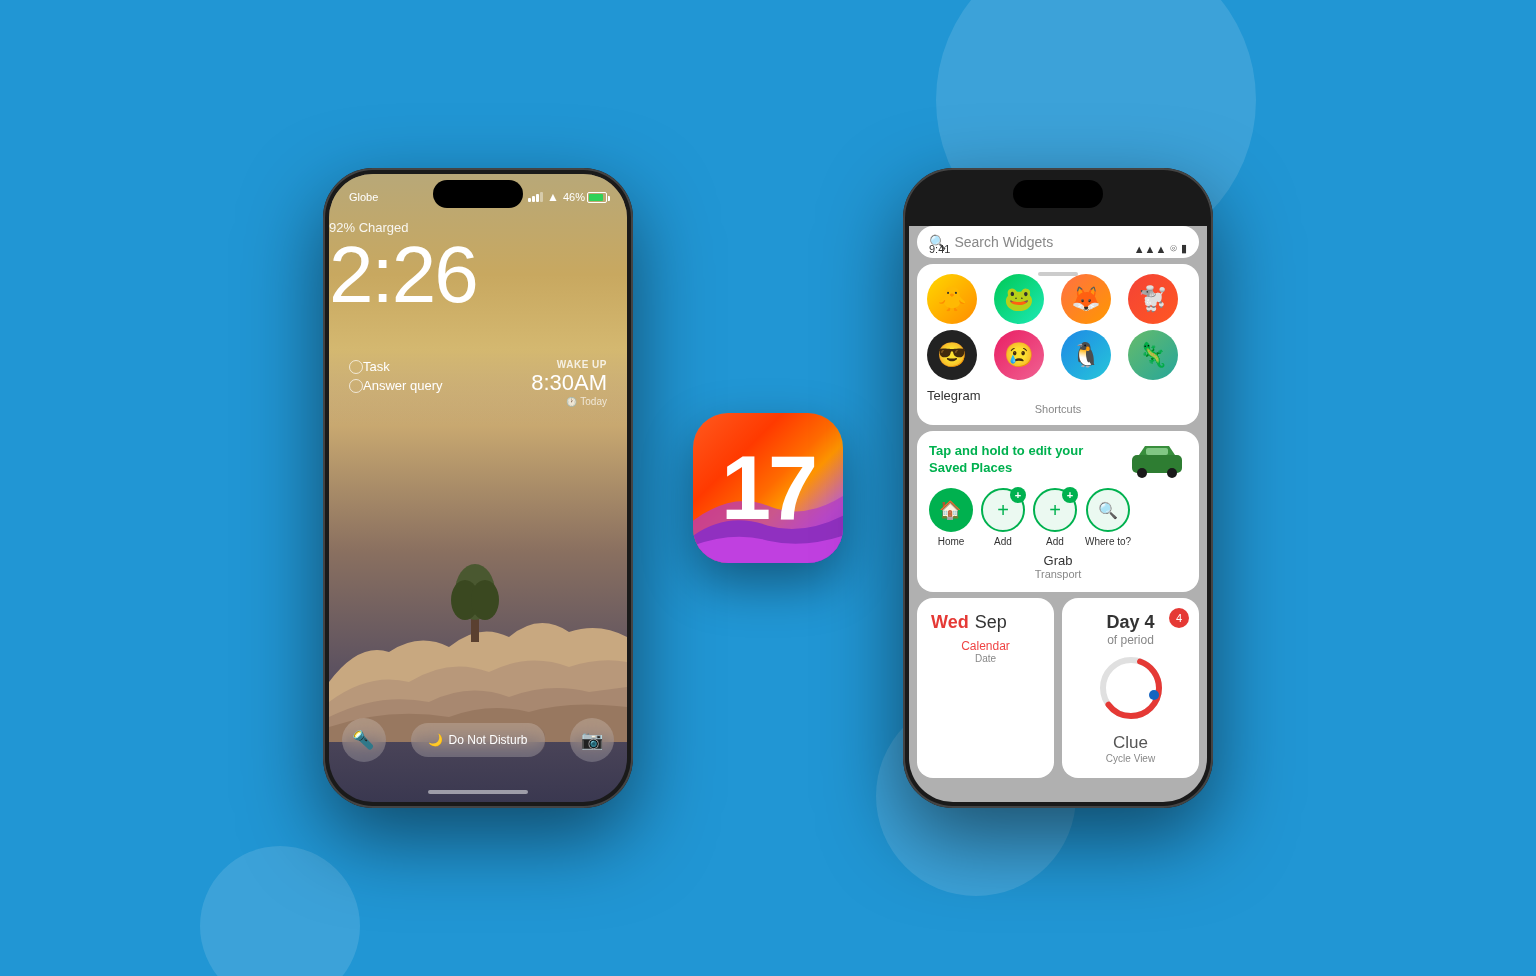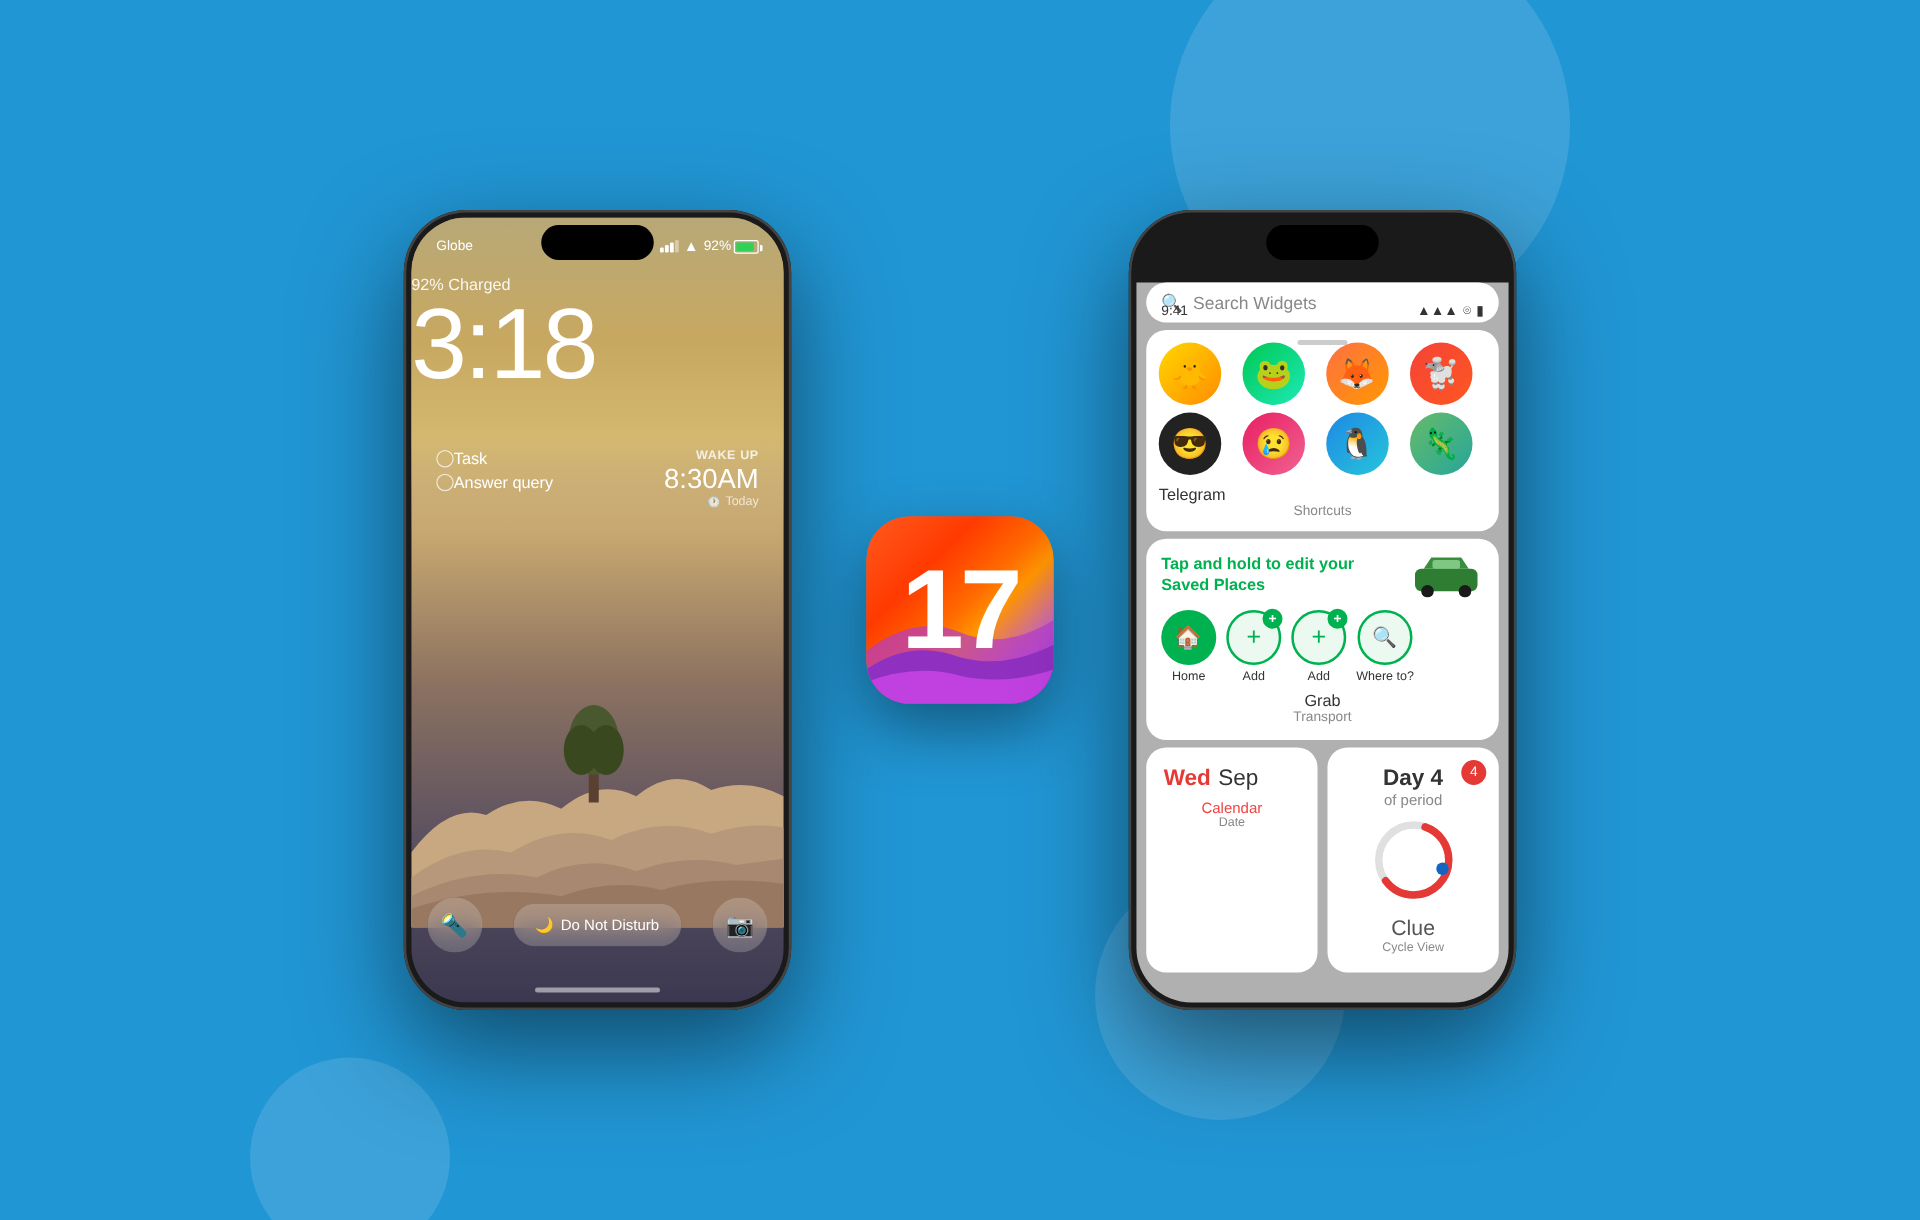--- a/index.html
+++ b/index.html
@@ -598,32 +598,32 @@
           <span class="status-carrier">Globe</span>
           <div class="status-icons">
             <div class="signal-bars">
               <div class="bar" style="height:4px;"></div>
               <div class="bar" style="height:6px;"></div>
               <div class="bar" style="height:8px;"></div>
               <div class="bar" style="height:10px;opacity:0.4;"></div>
             </div>
             <span class="wifi-icon">▲</span>
             <span class="battery-icon">
-              <span>92%</span>
+              <span>46%</span>
               <span style="display:inline-block;width:20px;height:11px;border:1.5px solid white;border-radius:2px;position:relative;">
                 <span style="position:absolute;top:1px;left:1px;right:3px;bottom:1px;background:#30d158;border-radius:1px;"></span>
                 <span style="position:absolute;right:-4px;top:3px;width:2px;height:5px;background:white;border-radius:0 1px 1px 0;"></span>
               </span>
             </span>
           </div>
         </div>
 
         <div class="lock-content">
           <div class="charged-text">92% Charged</div>
-          <div class="time-display">3:18</div>
+          <div class="time-display">2:26</div>
         </div>
 
         <div class="lock-widgets">
           <div class="lock-widget-item">
             <div class="circle-check"></div>
             <span style="font-size:13px;">Task</span>
           </div>
           <div class="lock-widget-item">
             <div class="circle-check"></div>
             <span style="font-size:13px;">Answer query</span>

